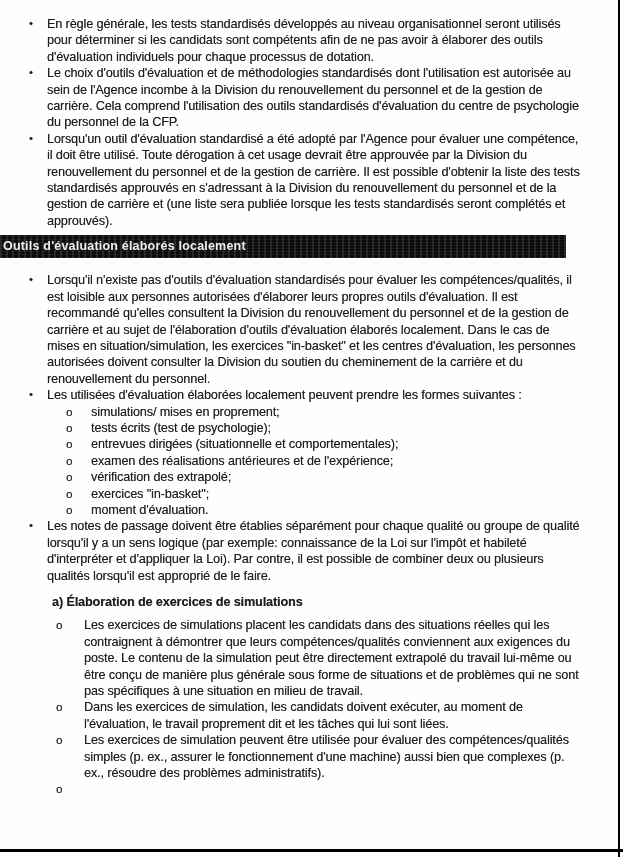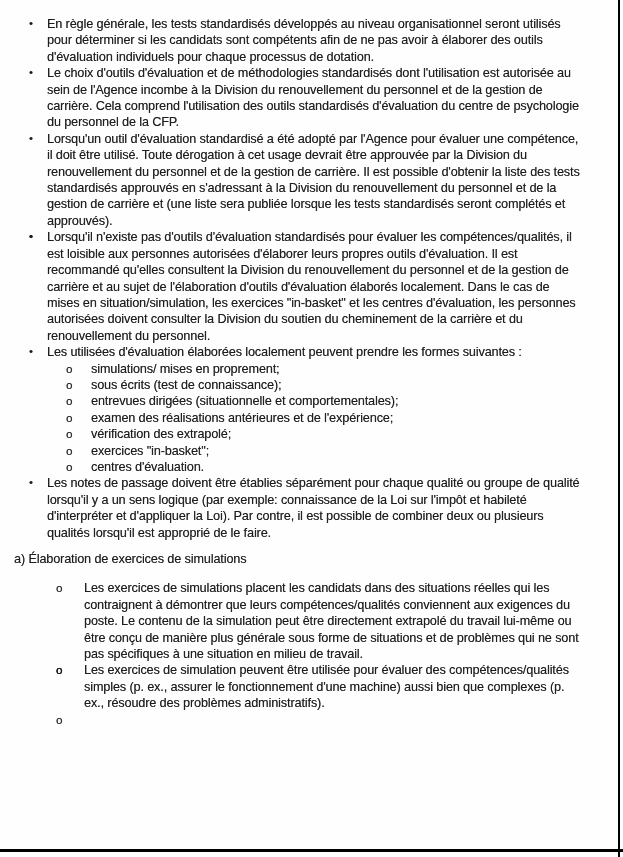--- a/index.html
+++ b/index.html
@@ -54,24 +54,24 @@
       repeating-linear-gradient(0deg, rgba(255,255,255,0.06) 0 1px, transparent 1px 3px);
     color:#efefef;
     font-weight:bold;
     font-size:12.5px;
     line-height:22px;
     padding-left:3px;
     letter-spacing:0.2px;
     text-shadow:none;
   }
   .subheading {
-    font-weight:normal;
-    padding-left:14px;
+    font-weight:bold;
+    padding-left:52px;
     margin-top:10px;
-    margin-bottom:13px;
+    margin-bottom:7px;
   }
 </style>
 </head>
 <body>
 
 <div class="page">
   <div class="content">
 
     <div class="bullet">
       <span class="marker">•</span>
@@ -82,70 +82,74 @@
       <span>Le choix d'outils d'évaluation et de méthodologies standardisés dont l'utilisation est autorisée au sein de l'Agence incombe à la Division du renouvellement du personnel et de la gestion de carrière. Cela comprend l'utilisation des outils standardisés d'évaluation du centre de psychologie du personnel de la CFP.</span>
     </div>
     <div class="bullet">
       <span class="marker">•</span>
       <span>Lorsqu'un outil d'évaluation standardisé a été adopté par l'Agence pour évaluer une compétence, il doit être utilisé. Toute dérogation à cet usage devrait être approuvée par la Division du renouvellement du personnel et de la gestion de carrière. Il est possible d'obtenir la liste des tests standardisés approuvés en s'adressant à la Division du renouvellement du personnel et de la gestion de carrière et (une liste sera publiée lorsque les tests standardisés seront complétés et approuvés).</span>
     </div>
     <div class="bullet">
       <span class="marker">•</span>
     </div>
 
+    <div class="section-bar">
+      <span>Outils d'évaluation élaborés localement</span>
+    </div>
 
     <div class="bullet">
       <span class="marker">•</span>
       <span>Lorsqu'il n'existe pas d'outils d'évaluation standardisés pour évaluer les compétences/qualités, il est loisible aux personnes autorisées d'élaborer leurs propres outils d'évaluation. Il est recommandé qu'elles consultent la Division du renouvellement du personnel et de la gestion de carrière et au sujet de l'élaboration d'outils d'évaluation élaborés localement. Dans le cas de mises en situation/simulation, les exercices "in-basket" et les centres d'évaluation, les personnes autorisées doivent consulter la Division du soutien du cheminement de la carrière et du renouvellement du personnel.</span>
     </div>
     <div class="bullet">
       <span class="marker">•</span>
       <span>Les utilisées d'évaluation élaborées localement peuvent prendre les formes suivantes :</span>
     </div>
     <div class="method">
       <span class="marker">o</span>
       <span>simulations/ mises en proprement;</span>
     </div>
     <div class="method">
       <span class="marker">o</span>
-      <span>sous écrits (test de connaissance);</span>
+      <span>tests écrits (test de psychologie);</span>
     </div>
     <div class="method">
       <span class="marker">o</span>
       <span>entrevues dirigées (situationnelle et comportementales);</span>
     </div>
     <div class="method">
       <span class="marker">o</span>
       <span>examen des réalisations antérieures et de l'expérience;</span>
     </div>
     <div class="method">
       <span class="marker">o</span>
       <span>vérification des extrapolé;</span>
     </div>
     <div class="method">
       <span class="marker">o</span>
       <span>exercices "in-basket";</span>
     </div>
     <div class="method">
       <span class="marker">o</span>
-      <span>centres d'évaluation.</span>
+      <span>moment d'évaluation.</span>
     </div>
     <div class="bullet">
       <span class="marker">•</span>
       <span>Les notes de passage doivent être établies séparément pour chaque qualité ou groupe de qualité lorsqu'il y a un sens logique (par exemple: connaissance de la Loi sur l'impôt et habileté d'interpréter et d'appliquer la Loi). Par contre, il est possible de combiner deux ou plusieurs qualités lorsqu'il est approprié de le faire.</span>
     </div>
 
     <div class="subheading">a) Élaboration de exercices de simulations</div>
 
     <div class="sim">
       <span class="marker">o</span>
       <span>Les exercices de simulations placent les candidats dans des situations réelles qui les contraignent à démontrer que leurs compétences/qualités conviennent aux exigences du poste. Le contenu de la simulation peut être directement extrapolé du travail lui-même ou être conçu de manière plus générale sous forme de situations et de problèmes qui ne sont pas spécifiques à une situation en milieu de travail.</span>
     </div>
     <div class="sim">
       <span class="marker">o</span>
+      <span>Dans les exercices de simulation, les candidats doivent exécuter, au moment de l'évaluation, le travail proprement dit et les tâches qui lui sont liées.</span>
     </div>
     <div class="sim">
       <span class="marker">o</span>
       <span>Les exercices de simulation peuvent être utilisée pour évaluer des compétences/qualités simples (p. ex., assurer le fonctionnement d'une machine) aussi bien que complexes (p. ex., résoudre des problèmes administratifs).</span>
     </div>
     <div class="sim">
       <span class="marker">o</span>
     </div>
 
   </div>

